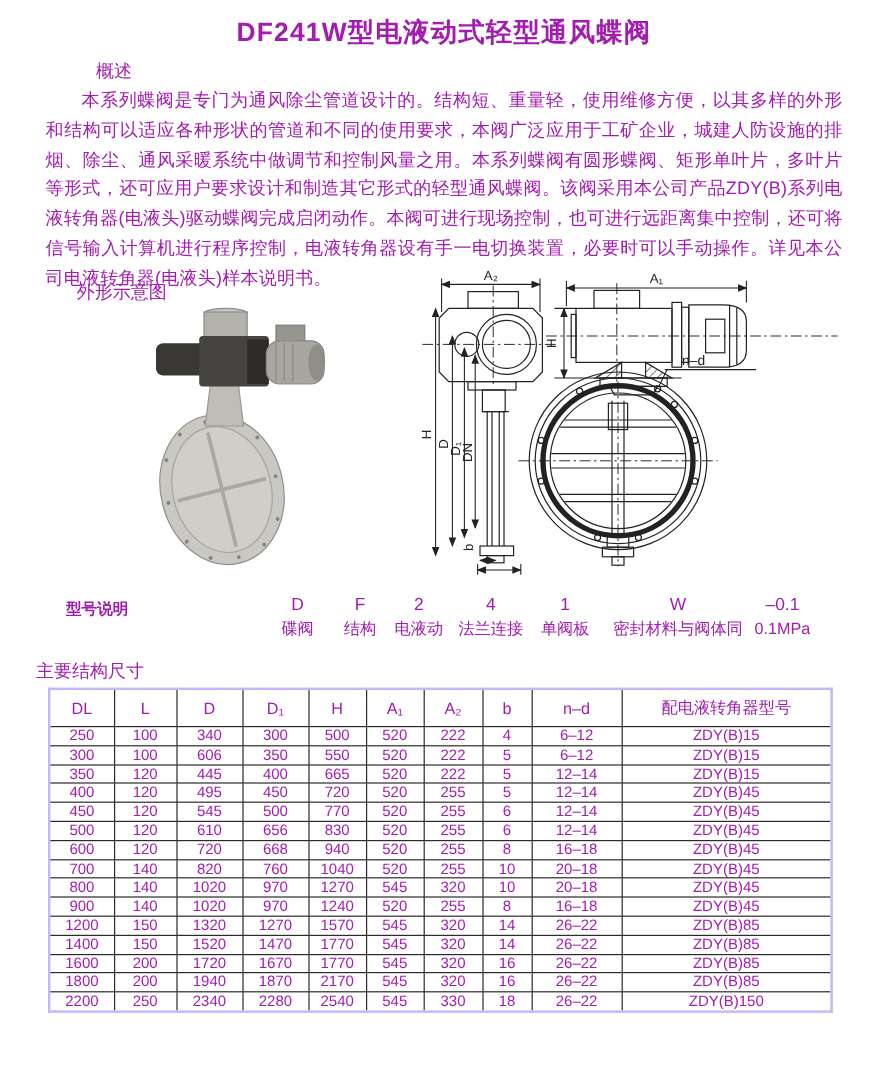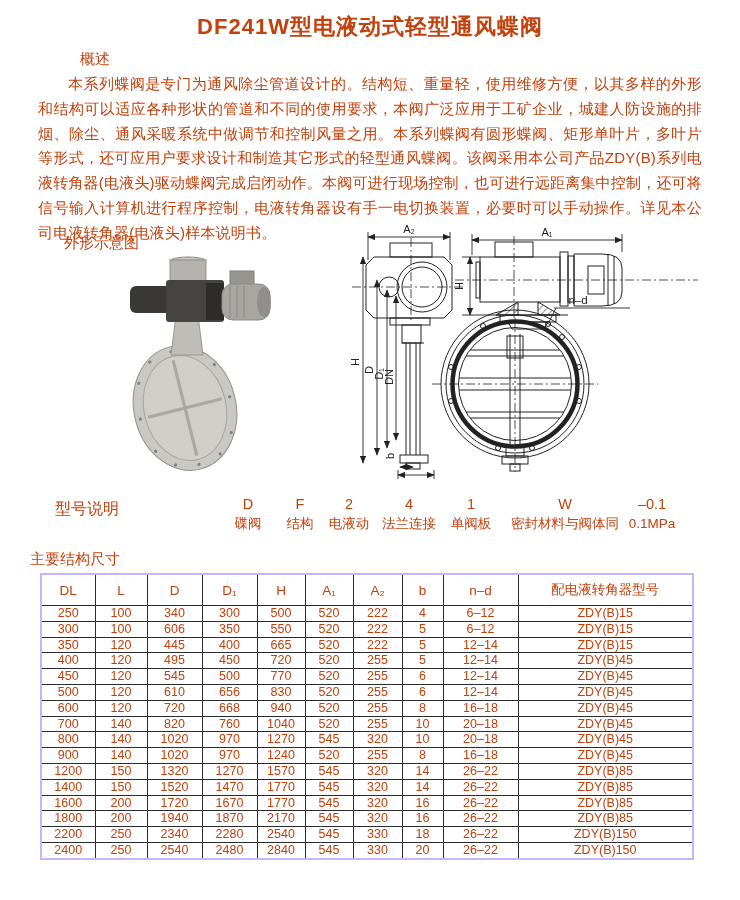--- a/index.html
+++ b/index.html
@@ -1,29 +1,29 @@
 <!DOCTYPE html>
 <html><head>
 <meta charset="utf-8">
 <style>
   html,body{margin:0;padding:0;background:#e8e8e8;}
   .page{
     position:relative;width:740px;height:900px;margin:0 auto;
-    background:#ffffff;color:#c2410c;overflow:hidden;
+    background:#ffffff;color:#a21caf;overflow:hidden;
     font-family:"Liberation Sans", sans-serif;
   }
   .title{
     position:absolute;left:0;top:12px;width:740px;text-align:center;
     font-size:22px;font-weight:bold;letter-spacing:1px;
   }
   .sec-head{position:absolute;font-size:15px;font-weight:normal;}
   .overview-head{left:80px;top:50px;}
   .figure-head{left:64px;top:234px;}
   .dims-head{left:30px;top:550px;}
-  .model-head{position:absolute;left:55px;top:499px;font-size:16px;}
+  .model-head{position:absolute;left:55px;top:499px;font-size:13px;font-weight:bold;}
   .para{
     position:absolute;left:38px;top:72px;width:664px;
     font-size:15px;line-height:24.8px;text-align:justify;text-indent:2em;
     letter-spacing:0.2px;
   }
   svg text{font-family:"Liberation Sans", sans-serif;}
   .photo{position:absolute;left:118px;top:253px;}
   .drawing{position:absolute;left:350px;top:222px;}
   .model-item{position:absolute;transform:translateX(-50%);text-align:center;
     font-size:14px;line-height:16px;white-space:nowrap;}
@@ -451,28 +451,16 @@
           <td>250</td>
           <td>2340</td>
           <td>2280</td>
           <td>2540</td>
           <td>545</td>
           <td>330</td>
           <td>18</td>
           <td>26–22</td>
           <td>ZDY(B)150</td>
         </tr>
-        <tr>
-          <td>2400</td>
-          <td>250</td>
-          <td>2540</td>
-          <td>2480</td>
-          <td>2840</td>
-          <td>545</td>
-          <td>330</td>
-          <td>20</td>
-          <td>26–22</td>
-          <td>ZDY(B)150</td>
-        </tr>
       </tbody>
   </table>
 
 </div>
 
 </body></html>

